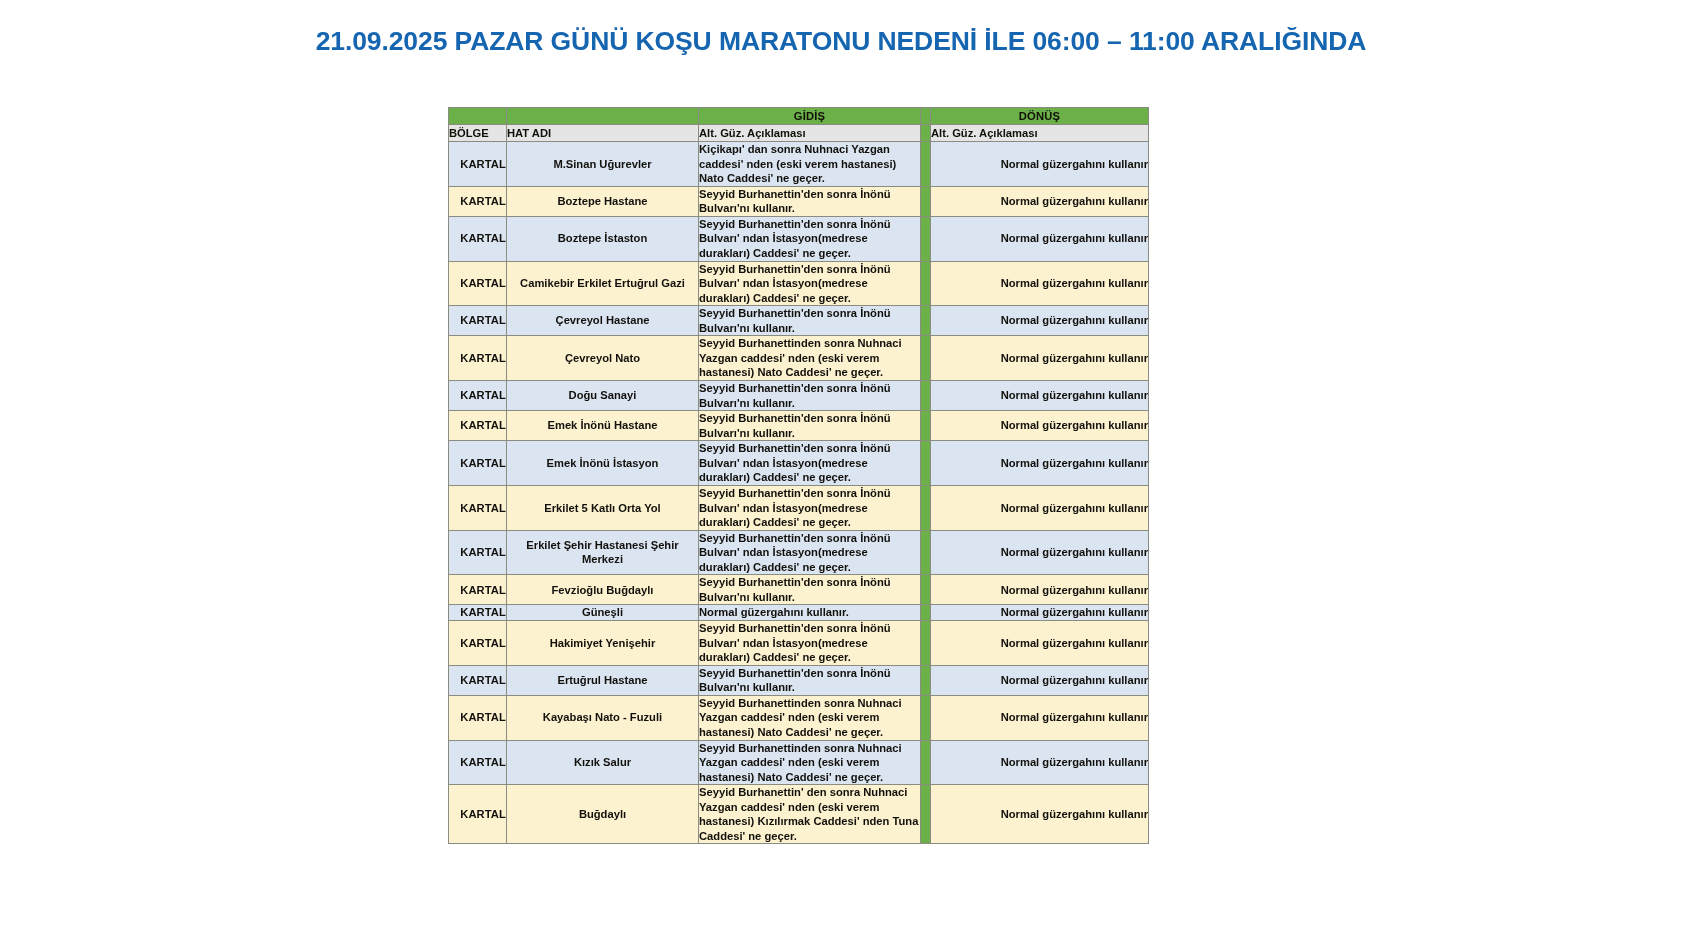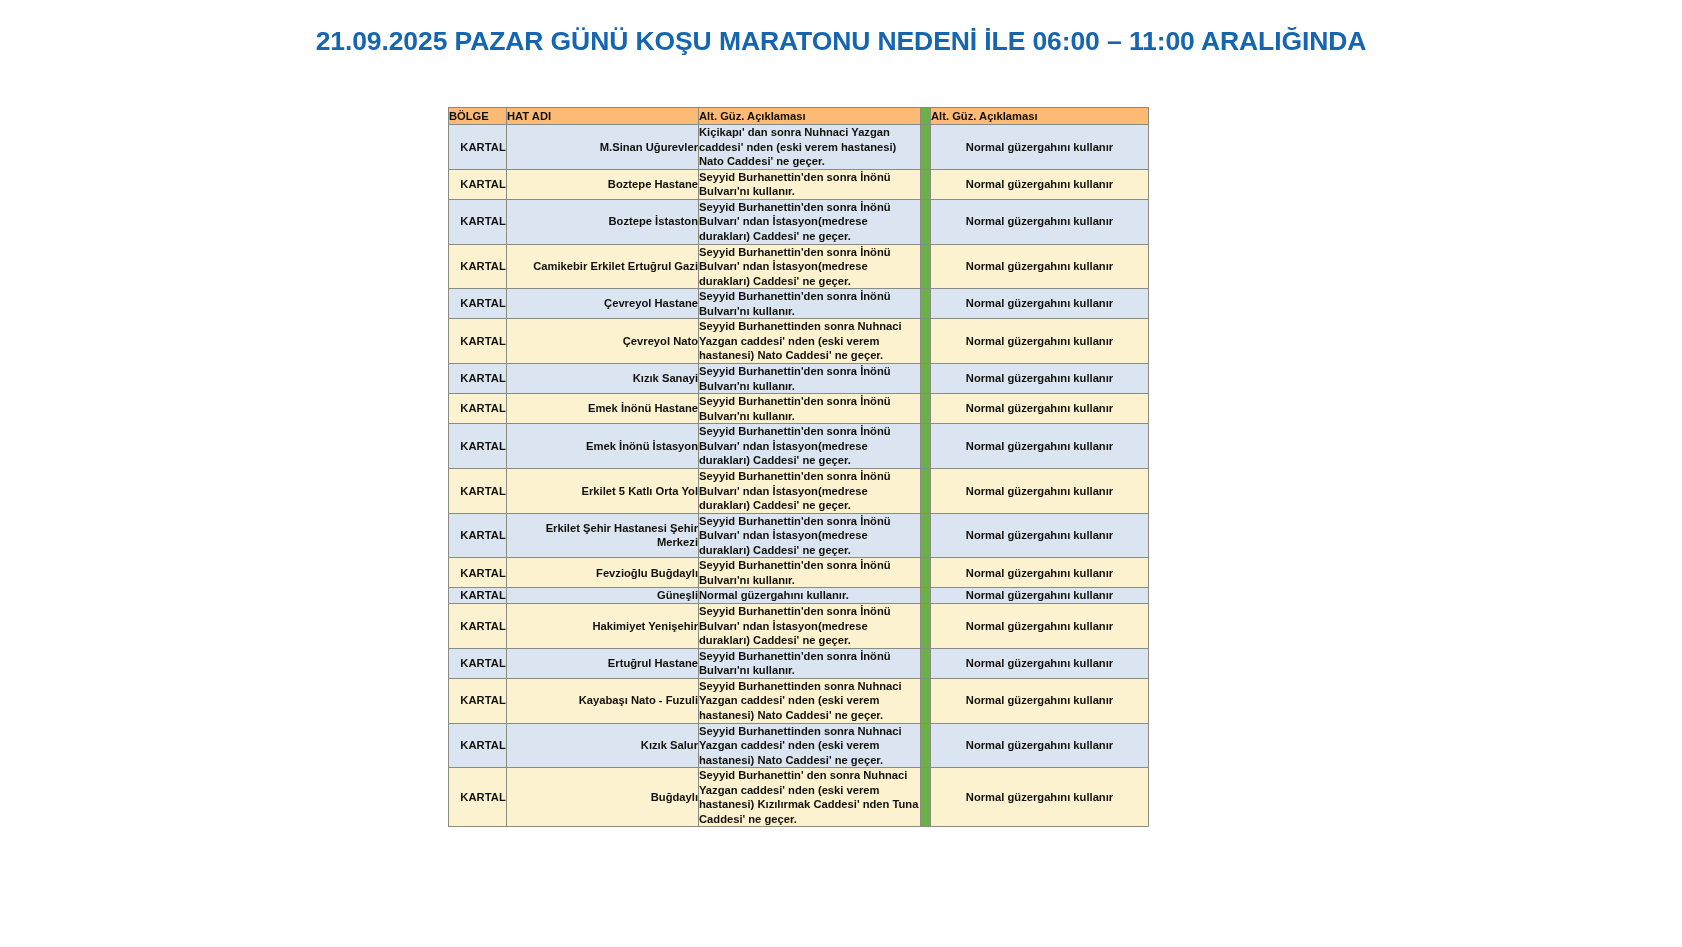--- a/index.html
+++ b/index.html
@@ -72,52 +72,52 @@
     color: #111008;
     text-align: center;
     font-size: 12.2px;
     letter-spacing: 0.2px;
     padding: 1px 0 2px 0;
   }
   .hdr-top th.blank {
     background: #6cb04a;
   }
   .hdr-sub th {
-    background: #fdba74;
+    background: #e5e5e5;
     height: 16px;
     color: #111008;
     text-align: left;
     font-size: 12.2px;
     padding: 1px 4px 2px 4px;
   }
   .sep-cell {
     background: #6cb04a !important;
     border-left: 1px solid #8a8c82;
     border-right: 1px solid #8a8c82;
     padding: 0 !important;
   }
 
   td.bolge {
     text-align: right;
     padding: 3px 0 3px 6px;
     font-size: 10.6px;
     letter-spacing: 0.1px;
   }
   td.hat {
-    text-align: right;
+    text-align: center;
     padding: 3px 4px 3px 6px;
     font-size: 11.6px;
   }
   td.gidis {
     text-align: left;
     padding: 2px 4px 3px 4px;
     font-size: 11.3px;
   }
   td.donus {
-    text-align: center;
+    text-align: right;
     padding: 3px 4px 3px 6px;
     font-size: 11.3px;
   }
 
   tr.row-blue td { background: #dbe5f1; }
   tr.row-cream td { background: #fdf2cf; }
   tr.row-blue td.sep-cell,
   tr.row-cream td.sep-cell { background: #6cb04a !important; }
 </style>
 </head>
@@ -132,20 +132,27 @@
   <div class="table-wrap">
     <table class="routes">
       <colgroup>
         <col class="c-bolge">
         <col class="c-hat">
         <col class="c-gidis">
         <col class="c-sep">
         <col class="c-donus">
       </colgroup>
       <thead>
+        <tr class="hdr-top">
+          <th class="blank"></th>
+          <th class="blank"></th>
+          <th>GİDİŞ</th>
+          <th class="sep-cell"></th>
+          <th>DÖNÜŞ</th>
+        </tr>
         <tr class="hdr-sub">
           <th>BÖLGE</th>
           <th>HAT ADI</th>
           <th>Alt. Güz. Açıklaması</th>
           <th class="sep-cell"></th>
           <th>Alt. Güz. Açıklaması</th>
         </tr>
       </thead>
       <tbody id="routes-body">
           <tr class="row-blue">
@@ -185,21 +192,21 @@
           </tr>
           <tr class="row-cream">
             <td class="bolge">KARTAL</td>
             <td class="hat">Çevreyol Nato</td>
             <td class="gidis">Seyyid Burhanettinden sonra Nuhnaci Yazgan caddesi' nden (eski verem hastanesi) Nato Caddesi' ne geçer.</td>
             <td class="sep-cell"></td>
             <td class="donus">Normal güzergahını kullanır</td>
           </tr>
           <tr class="row-blue">
             <td class="bolge">KARTAL</td>
-            <td class="hat">Kızık Sanayi</td>
+            <td class="hat">Doğu Sanayi</td>
             <td class="gidis">Seyyid Burhanettin'den sonra İnönü Bulvarı'nı kullanır.</td>
             <td class="sep-cell"></td>
             <td class="donus">Normal güzergahını kullanır</td>
           </tr>
           <tr class="row-cream">
             <td class="bolge">KARTAL</td>
             <td class="hat">Emek İnönü Hastane</td>
             <td class="gidis">Seyyid Burhanettin'den sonra İnönü Bulvarı'nı kullanır.</td>
             <td class="sep-cell"></td>
             <td class="donus">Normal güzergahını kullanır</td>

